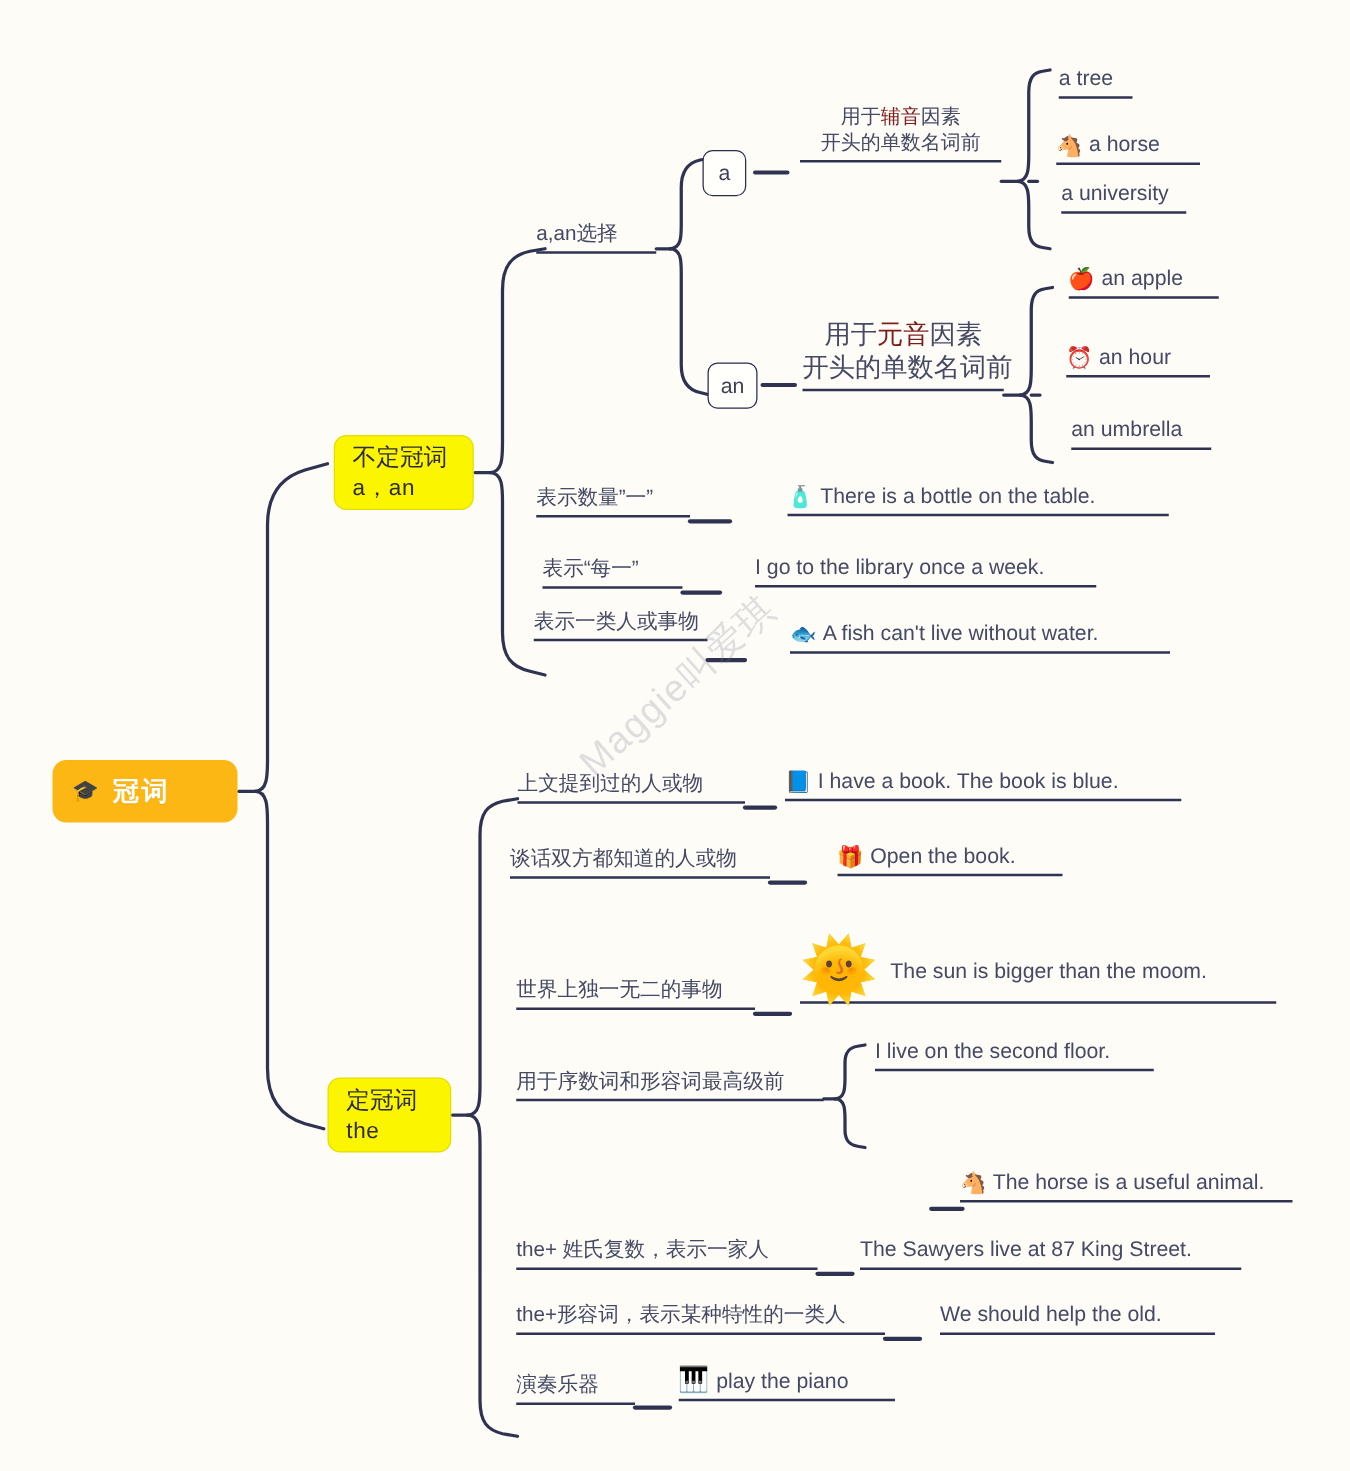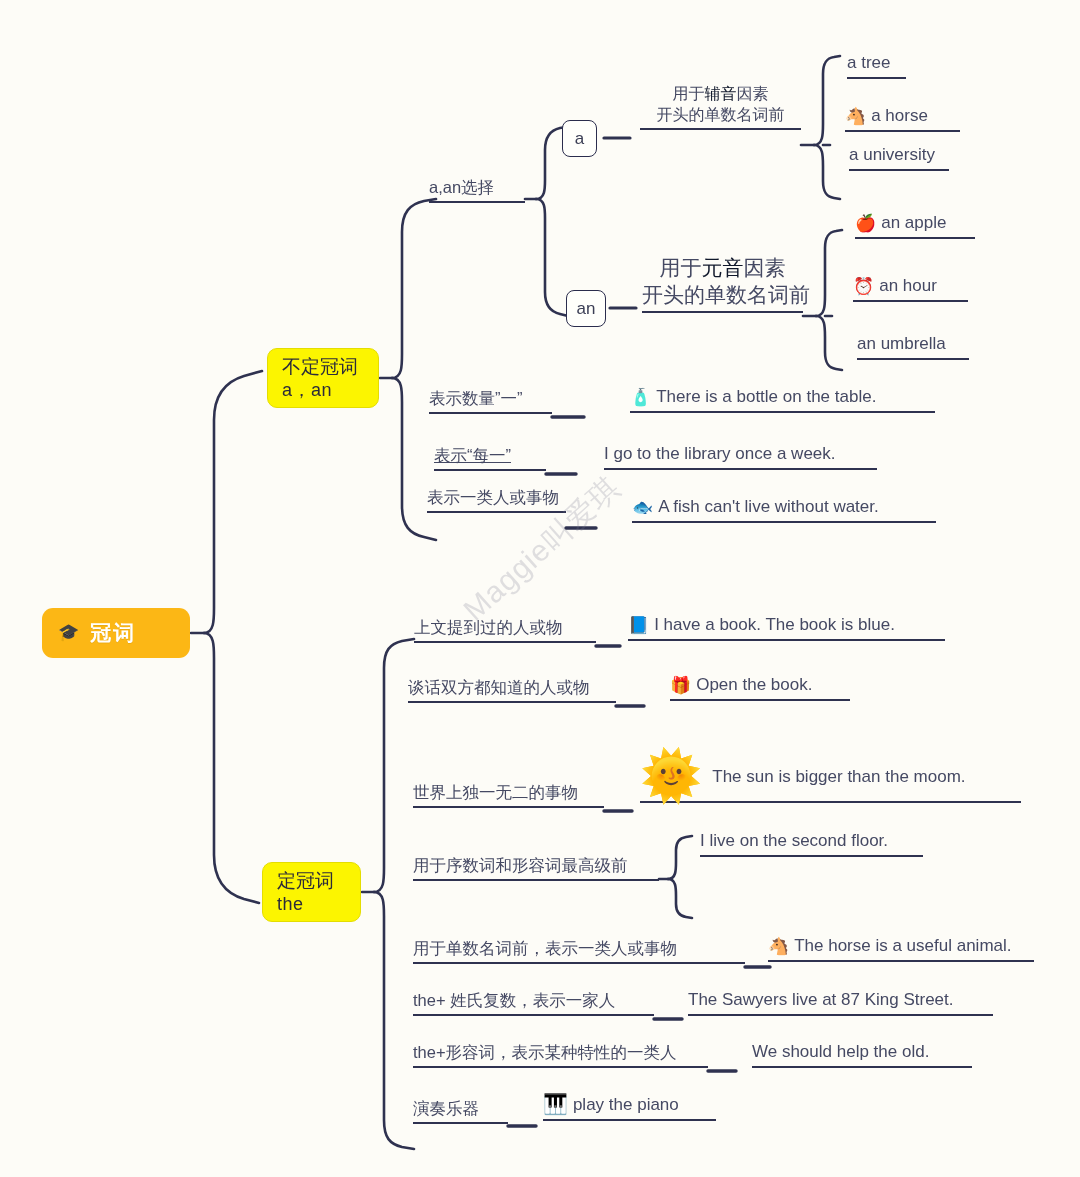--- a/index.html
+++ b/index.html
@@ -109,21 +109,21 @@
     display: block;
     padding-bottom: 2px;
     line-height: 1.3;
   }
   .emoji {
     font-size: 17px;
     line-height: 1;
     position: relative;
     top: -1px;
   }
-  .red { color: #0f172a; }
+  .red { color: #7f1d1d; }
 
   
   #watermark {
     position: absolute;
     left: 455px; top: 600px;
     transform: rotate(-42deg);
     transform-origin: left top;
     font-size: 30px;
     color: rgba(120,120,140,.22);
     letter-spacing: 1px;
@@ -276,21 +276,21 @@
   </div>
 
   <div class="item cn" style="left:429px; top:389px; width:123px;">
     <span>表示数量”一”</span>
   </div>
   <div class="item en" style="left:630px; top:387px; width:305px;">
     <span class="emoji">🧴</span>
     <span>There is a bottle on the table.</span>
   </div>
 
-  <div class="item cn" style="left:434px; top:446px; width:112px;text-decoration:underline;">
+  <div class="item cn" style="left:434px; top:446px; width:112px;">
     <span>表示“每一”</span>
   </div>
   <div class="item en" style="left:604px; top:444px; width:273px;">
     <span>I go to the library once a week.</span>
   </div>
 
   <div class="item cn" style="left:427px; top:488px; width:139px;">
     <span>表示一类人或事物</span>
   </div>
   <div class="item en" style="left:632px; top:497px; width:304px;">
@@ -322,23 +322,20 @@
     <span>The sun is bigger than the moom.</span>
   </div>
 
   <div class="item cn" style="left:413px; top:856px; width:246px;">
     <span>用于序数词和形容词最高级前</span>
   </div>
   <div class="item en" style="left:700px; top:831px; width:223px;">
     <span>I live on the second floor.</span>
   </div>
 
-  <div class="item cn" style="left:413px; top:939px; width:332px;">
-    <span>用于单数名词前，表示一类人或事物</span>
-  </div>
   <div class="item en" style="left:768px; top:936px; width:266px;">
     <span class="emoji">🐴</span>
     <span>The horse is a useful animal.</span>
   </div>
 
   <div class="item cn" style="left:413px; top:991px; width:241px;">
     <span>the+ 姓氏复数，表示一家人</span>
   </div>
   <div class="item en" style="left:688px; top:990px; width:305px;">
     <span>The Sawyers live at 87 King Street.</span>

